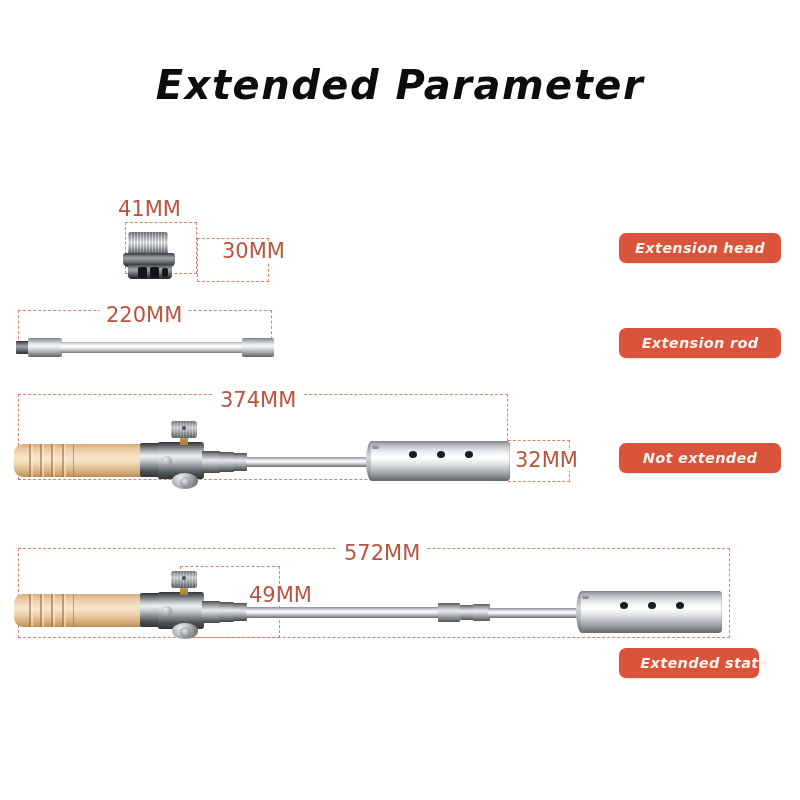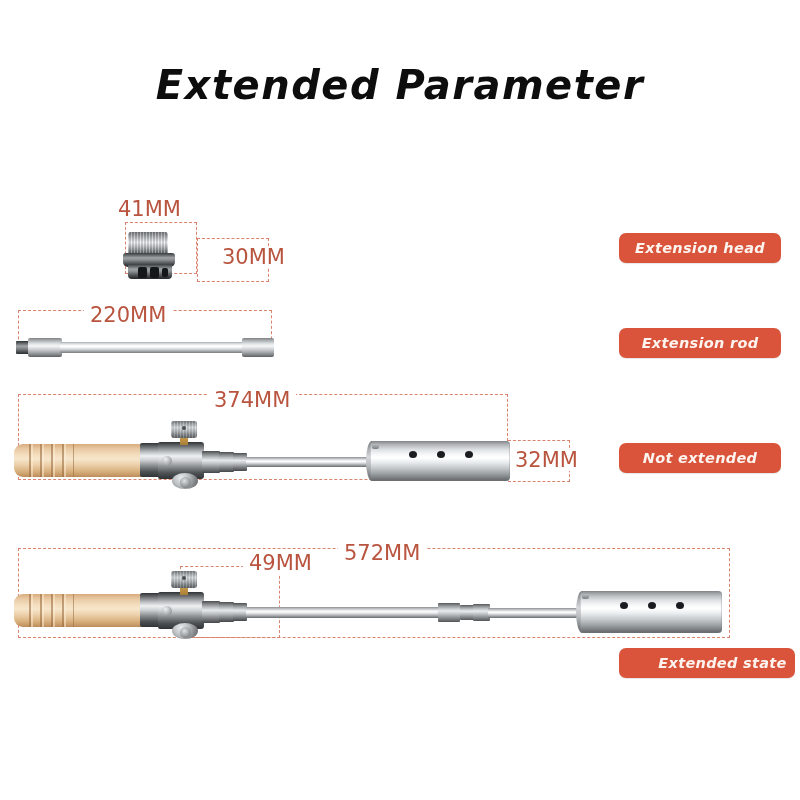--- a/index.html
+++ b/index.html
@@ -208,21 +208,21 @@
   <div class="page-title">Extended Parameter</div>
 
   <div>
 
     <div class="dbox" style="left:125px; top:222px; width:72px; height:52px;"></div>
 
     <div class="dbox" style="left:197px; top:238px; width:72px; height:44px;"></div>
 
     <div class="dim" style="left:112px; top:199px;">41MM</div>
 
-    <div class="dim" style="left:216px; top:247px;">30MM</div>
+    <div class="dim" style="left:216px; top:241px;">30MM</div>
 
     <div class="art" style="left:122px; top:230px; width:60px; height:50px;">
 
       <div class="ch-body" style="position:absolute; left:6px; top:2px; width:40px; height:23px;">
         <div class="ch-ribs"></div>
       </div>
 
       <div class="ch-base" style="position:absolute; left:1px; top:23px; width:52px; height:14px;"></div>
 
       <div class="ch-base" style="position:absolute; left:6px; top:34px; width:44px; height:15px; border-radius:2px 2px 4px 4px;"></div>
@@ -231,21 +231,21 @@
       <div class="ch-slot" style="left:40px; top:38px; width:6px; height:9px;"></div>
     </div>
 
     <div class="badge" style="left:619px; top:233px; width:162px;">Extension head</div>
   </div>
 
   <div>
 
     <div class="dbox no-bottom" style="left:18px; top:310px; width:254px; height:40px;"></div>
 
-    <div class="dim" style="left:84px; top:305px;">220MM</div>
+    <div class="dim" style="left:100px; top:305px;">220MM</div>
 
     <div class="art" style="left:16px; top:335px; width:258px; height:24px;">
 
       <div class="rod-tip" style="position:absolute; left:0px; top:6px; width:14px; height:13px;
            background:linear-gradient(to bottom,#2e3235 0%,#6a6e71 20%,#a3a7aa 40%,#7c8083 62%,#45494c 86%,#2a2e31 100%);"></div>
 
       <div class="rod-cap" style="position:absolute; left:12px; top:3px; width:34px; height:19px;"></div>
 
       <div class="rod-shaft" style="position:absolute; left:44px; top:7px; width:198px; height:11px;"></div>
 
@@ -254,21 +254,21 @@
 
     <div class="badge" style="left:619px; top:328px; width:162px;">Extension rod</div>
   </div>
 
   <div>
 
     <div class="dbox" style="left:18px; top:394px; width:490px; height:86px;"></div>
 
     <div class="dbox no-left" style="left:508px; top:440px; width:62px; height:42px;"></div>
 
-    <div class="dim" style="left:208px; top:390px;">374MM</div>
+    <div class="dim" style="left:214px; top:390px;">374MM</div>
 
     <div class="dim" style="left:509px; top:450px;">32MM</div>
 
     <div class="art" style="left:14px; top:415px; width:500px; height:80px;">
 
       <div class="handle wood" style="position:absolute; left:0px; top:29px; width:132px; height:33px;">
         <div class="handle-grooves" style="left:8px; width:52px;"></div>
       </div>
 
       <div class="valve-body" style="position:absolute; left:126px; top:28px; width:22px; height:34px;"></div>
@@ -308,21 +308,21 @@
   </div>
 
   <div>
 
     <div class="dbox" style="left:18px; top:548px; width:712px; height:90px;"></div>
 
     <div class="dbox" style="left:180px; top:566px; width:100px; height:72px;"></div>
 
     <div class="dim" style="left:338px; top:543px;">572MM</div>
 
-    <div class="dim" style="left:243px; top:553px;text-align:center;">49MM</div>
+    <div class="dim" style="left:243px; top:585px;text-align:center;">49MM</div>
 
     <div class="art" style="left:14px; top:565px; width:716px; height:80px;">
 
       <div class="handle wood" style="position:absolute; left:0px; top:29px; width:132px; height:33px;">
         <div class="handle-grooves" style="left:8px; width:52px;"></div>
       </div>
       <div class="valve-body" style="position:absolute; left:126px; top:28px; width:22px; height:34px;"></div>
 
       <div class="valve-body" style="position:absolute; left:144px; top:27px; width:46px; height:37px;"></div>
       <div style="position:absolute; left:148px; top:41px; width:10px; height:10px; border-radius:50%;
@@ -353,16 +353,16 @@
       <div class="burner-cap" style="position:absolute; left:562px; top:26px; width:12px; height:42px;"></div>
       <div class="burner" style="position:absolute; left:566px; top:26px; width:142px; height:42px;">
         <div class="hole" style="left:40px; top:11px; width:8px; height:7px;"></div>
         <div class="hole" style="left:68px; top:11px; width:8px; height:7px;"></div>
         <div class="hole" style="left:96px; top:11px; width:8px; height:7px;"></div>
       </div>
       <div style="position:absolute; left:568px; top:29px; width:7px; height:5px; border-radius:2px;
            background:linear-gradient(#b9bdc0,#7d8184);"></div>
     </div>
 
-    <div class="badge" style="left:619px; top:648px; width:176px;padding-left:31px;">Extended state</div>
+    <div class="badge" style="left:619px; top:648px; width:140px;padding-left:31px;">Extended state</div>
   </div>
 
 </div>
 
 </body></html>

